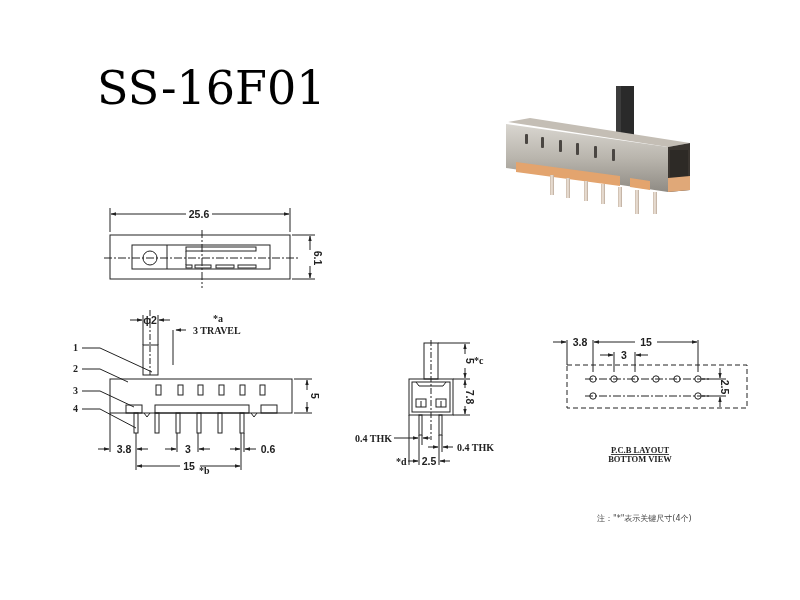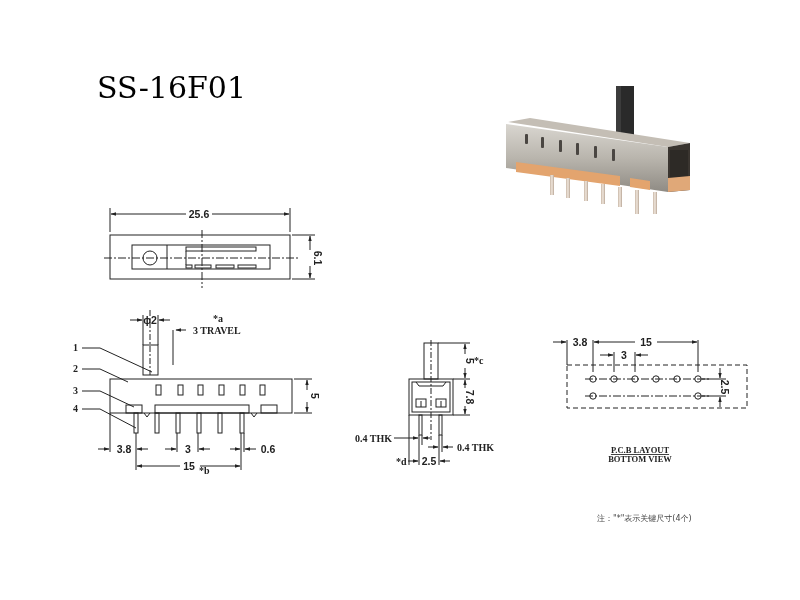--- a/index.html
+++ b/index.html
@@ -1,17 +1,17 @@
 <!DOCTYPE html>
 <html><head>
 <meta charset="utf-8">
 <style>
   html, body { margin:0; padding:0; background:#ffffff; }
   body { width:800px; height:600px; position:relative; overflow:hidden; font-family:"Liberation Serif", serif; color:#111; }
-  .title { position:absolute; left:97px; top:60px; font-family:"DejaVu Serif", serif; font-size:30px; letter-spacing:0px; color:#000; line-height:56px; }
+  .title { position:absolute; left:97px; top:60px; font-family:"DejaVu Serif", serif; font-size:46px; letter-spacing:0px; color:#000; line-height:56px; }
   svg { position:absolute; left:0; top:0; }
   .dim { font-family:"Liberation Sans", sans-serif; font-size:10.5px; fill:#222; font-weight:bold; }
   .lbl { font-family:"Liberation Serif", serif; font-size:10px; fill:#222; font-weight:bold; }
   .note { position:absolute; left:597px; top:513px; font-family:"DejaVu Sans", sans-serif; font-size:8px; color:#444; }
   .pcbcap { font-family:"Liberation Serif", serif; font-size:8.5px; fill:#222; font-weight:bold; }
 </style>
 </head>
 <body>
 
 <div class="title">SS-16F01</div>

